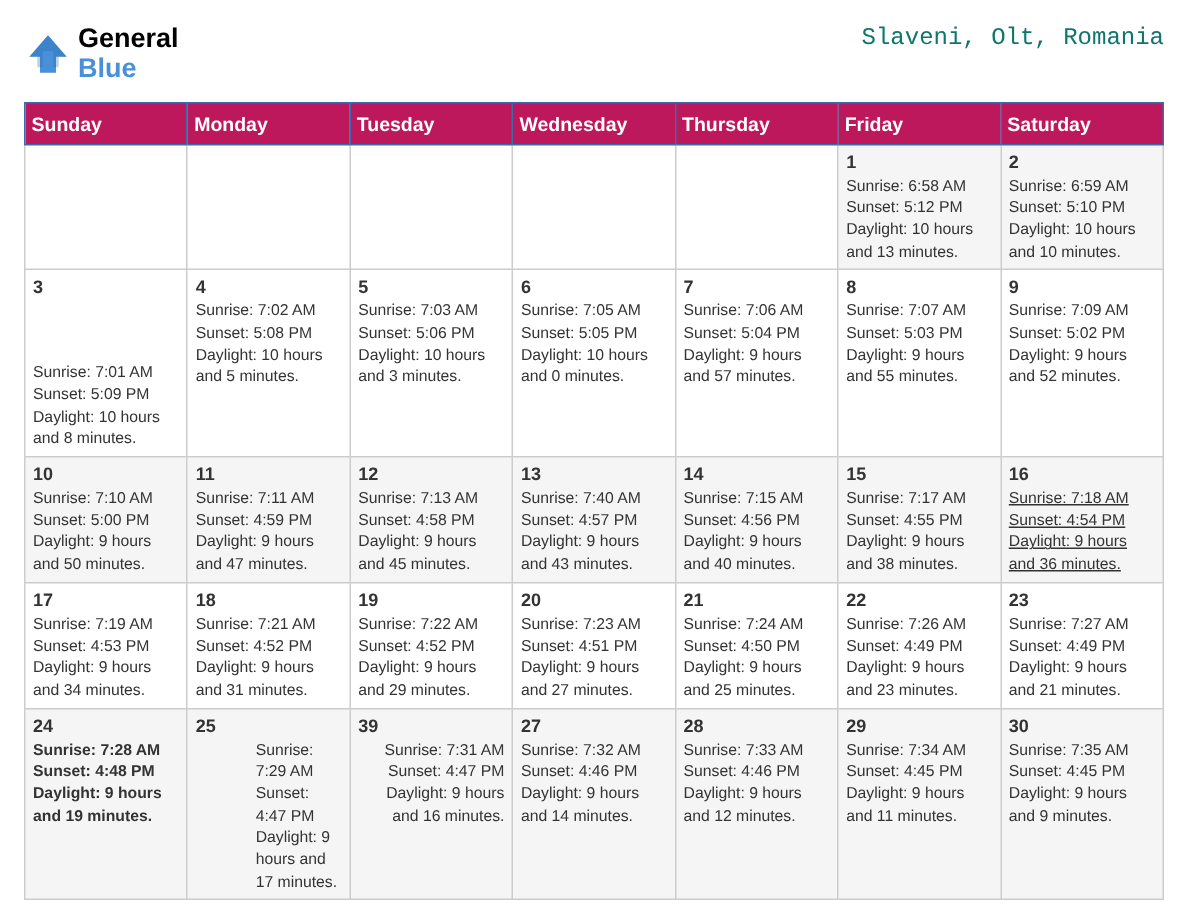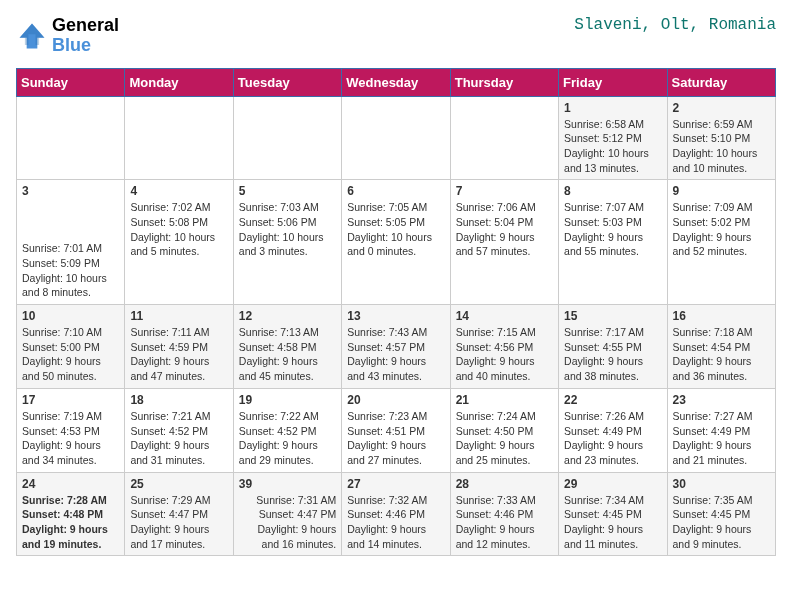--- a/index.html
+++ b/index.html
@@ -197,39 +197,39 @@
 Daylight: 9 hours and 47 minutes.</div>
         </td>
         <td>
           <span class="day-number">12</span>
           <div class="day-info" style="white-space: pre-line;">Sunrise: 7:13 AM
 Sunset: 4:58 PM
 Daylight: 9 hours and 45 minutes.</div>
         </td>
         <td>
           <span class="day-number">13</span>
-          <div class="day-info" style="white-space: pre-line;">Sunrise: 7:43 AM
+          <div class="day-info" style="white-space: pre-line;">Sunrise: 7:40 AM
 Sunset: 4:57 PM
 Daylight: 9 hours and 43 minutes.</div>
         </td>
         <td>
           <span class="day-number">14</span>
           <div class="day-info" style="white-space: pre-line;">Sunrise: 7:15 AM
 Sunset: 4:56 PM
 Daylight: 9 hours and 40 minutes.</div>
         </td>
         <td>
           <span class="day-number">15</span>
           <div class="day-info" style="white-space: pre-line;">Sunrise: 7:17 AM
 Sunset: 4:55 PM
 Daylight: 9 hours and 38 minutes.</div>
         </td>
         <td>
           <span class="day-number">16</span>
-          <div class="day-info" style="white-space: pre-line;">Sunrise: 7:18 AM
+          <div class="day-info" style="white-space: pre-line; text-decoration: underline;">Sunrise: 7:18 AM
 Sunset: 4:54 PM
 Daylight: 9 hours and 36 minutes.</div>
         </td>
       </tr>
       <tr>
         <td>
           <span class="day-number">17</span>
           <div class="day-info" style="white-space: pre-line;">Sunrise: 7:19 AM
 Sunset: 4:53 PM
 Daylight: 9 hours and 34 minutes.</div>
@@ -273,21 +273,21 @@
       </tr>
       <tr>
         <td>
           <span class="day-number">24</span>
           <div class="day-info" style="white-space: pre-line; font-weight: bold;">Sunrise: 7:28 AM
 Sunset: 4:48 PM
 Daylight: 9 hours and 19 minutes.</div>
         </td>
         <td>
           <span class="day-number">25</span>
-          <div class="day-info" style="white-space: pre-line;">Sunrise: 7:29 AM
+          <div class="day-info" style="white-space: pre-line; margin-left: 40px;">Sunrise: 7:29 AM
 Sunset: 4:47 PM
 Daylight: 9 hours and 17 minutes.</div>
         </td>
         <td>
           <span class="day-number">39</span>
           <div class="day-info" style="white-space: pre-line; text-align: right;">Sunrise: 7:31 AM
 Sunset: 4:47 PM
 Daylight: 9 hours and 16 minutes.</div>
         </td>
         <td>

